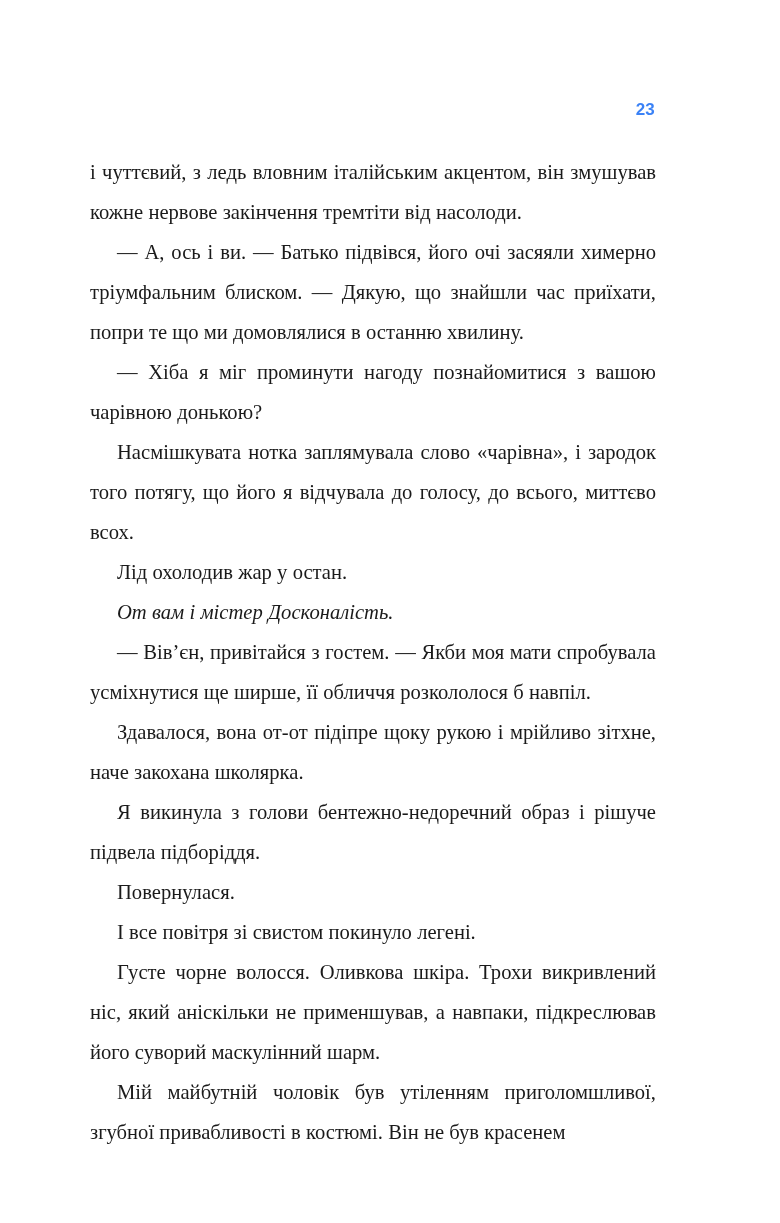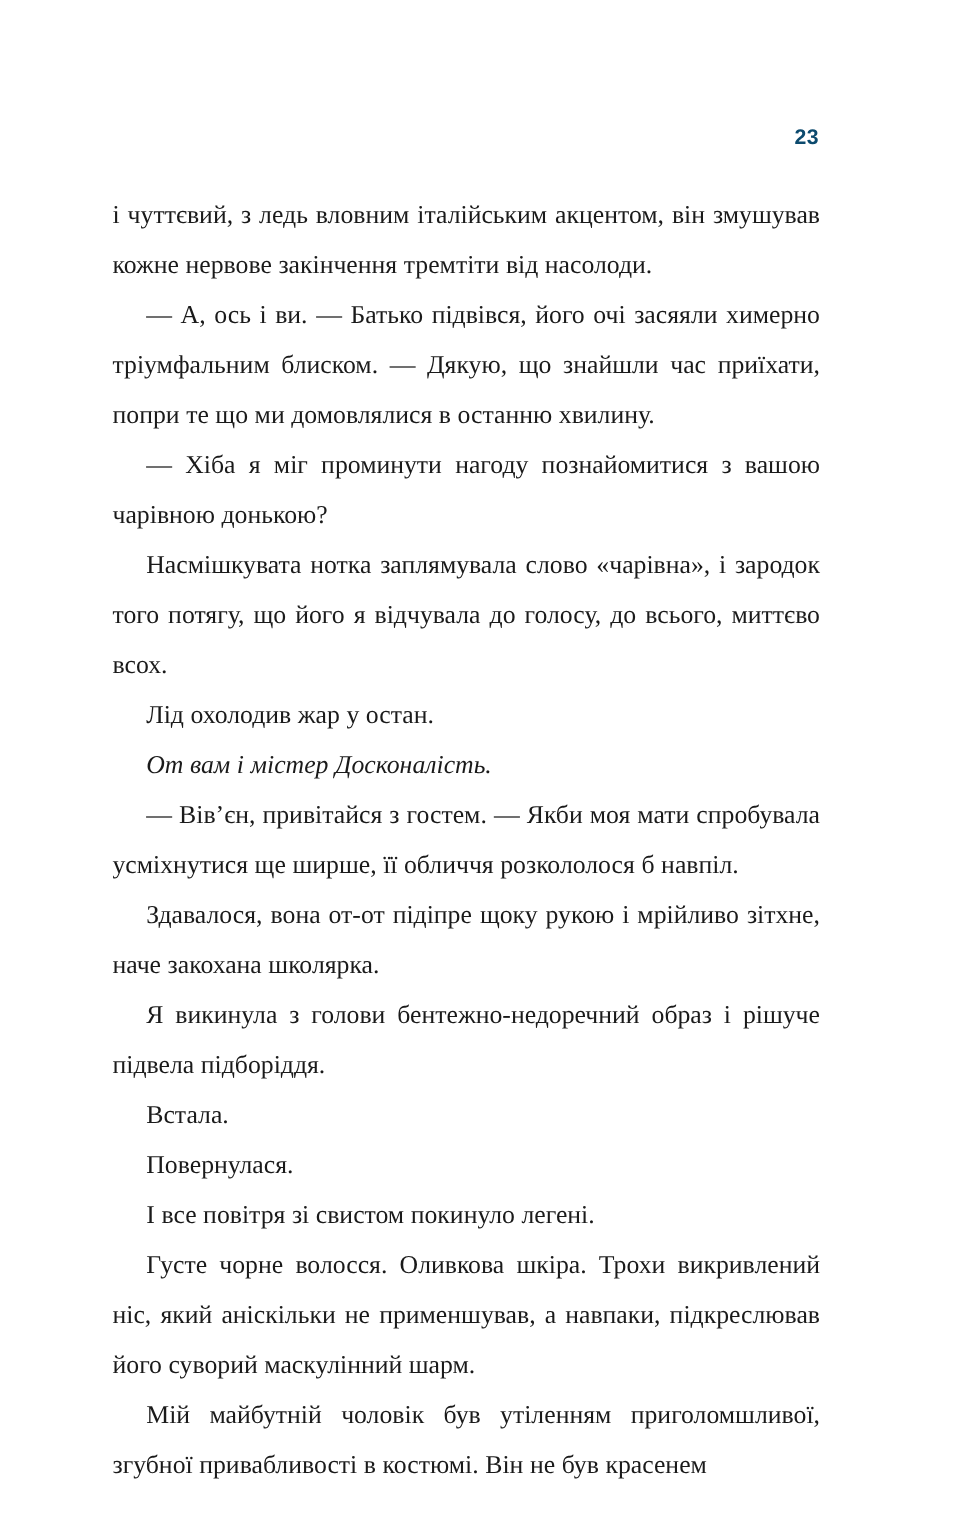--- a/index.html
+++ b/index.html
@@ -25,21 +25,21 @@
   .folio {
     position: absolute;
     top: 100px;
     left: 90px;
     width: 565px;
     text-align: right;
     font-family: "Liberation Sans", "DejaVu Sans", sans-serif;
     font-weight: bold;
     font-size: 17px;
     letter-spacing: 0.2px;
-    color: #0c4a6e;
+    color: #3b82f6;
   }
 
   
   .textblock {
     position: absolute;
     top: 152px;
     left: 90px;
     width: 566px;
   }
 
@@ -84,20 +84,19 @@
 
   <p class="para continued">і чуттєвий, з ледь вловним італійським акцентом, він зму­шував кожне нервове закінчення тремтіти від насолоди.</p>
       <p class="para normal">— А, ось і ви. — Батько підвівся, його очі засяяли химерно тріумфальним блиском. — Дякую, що знайш­ли час приїхати, попри те що ми домовлялися в остан­ню хвилину.</p>
       <p class="para normal">— Хіба я міг проминути нагоду познайомитися з ва­шою чарівною донькою?</p>
       <p class="para normal">Насмішкувата нотка заплямувала слово «чарівна», і зародок того потягу, що його я відчувала до голосу, до всього, миттєво всох.</p>
       <p class="para short">Лід охолодив жар у остан.</p>
       <p class="para italic short">От вам і містер Досконалість.</p>
       <p class="para normal">— Вів’єн, привітайся з гостем. — Якби моя мати спро­бувала усміхнутися ще ширше, її обличчя розкололо­ся б навпіл.</p>
       <p class="para normal">Здавалося, вона от-от підіпре щоку рукою і мрійливо зітхне, наче закохана школярка.</p>
       <p class="para normal">Я викинула з голови бентежно-недоречний образ і рішуче підвела підборіддя.</p>
-      <p class="para short">Встала.</p>
       <p class="para short">Повернулася.</p>
       <p class="para short">І все повітря зі свистом покинуло легені.</p>
       <p class="para normal">Густе чорне волосся. Оливкова шкіра. Трохи викрив­лений ніс, який аніскільки не применшував, а навпаки, підкреслював його суворий маскулінний шарм.</p>
       <p class="para normal">Мій майбутній чоловік був утіленням приголомшли­вої, згубної привабливості в костюмі. Він не був красенем</p>
     </div>
 
 </div>
 
 </body></html>

